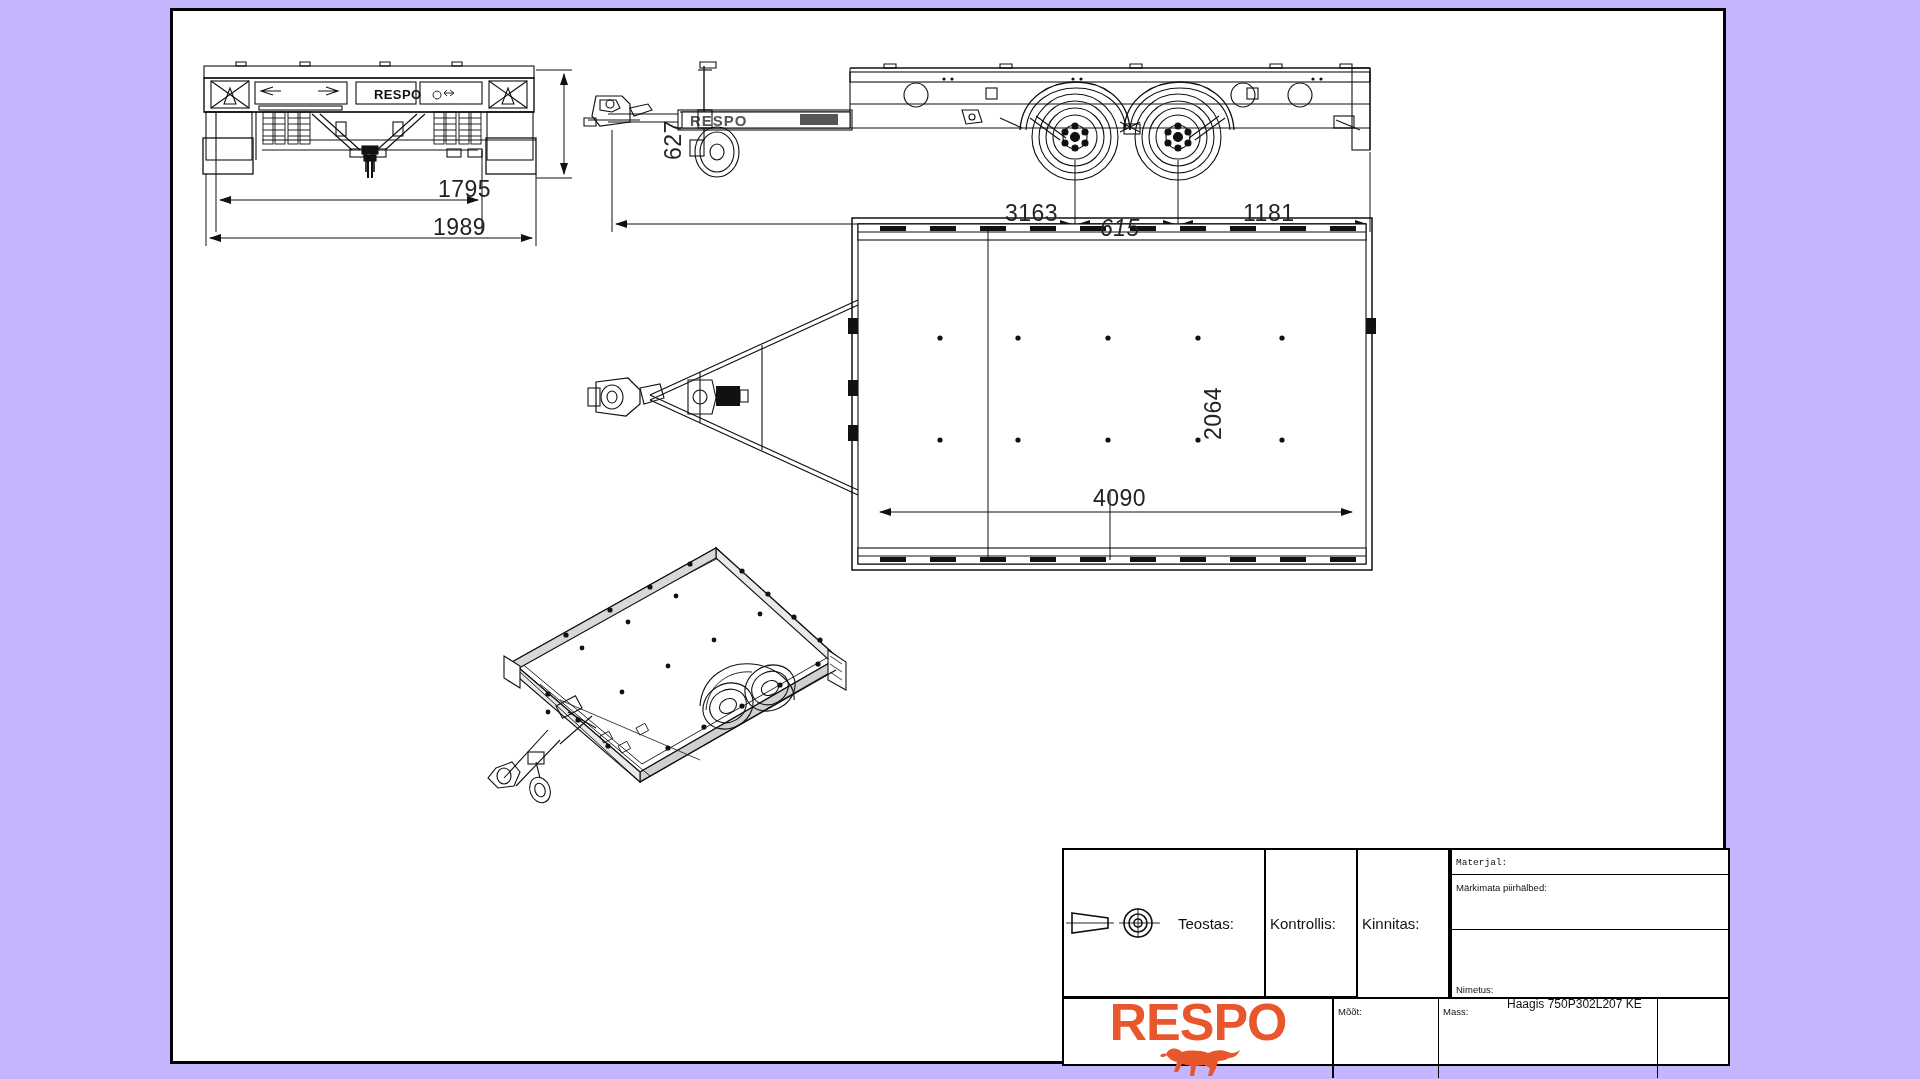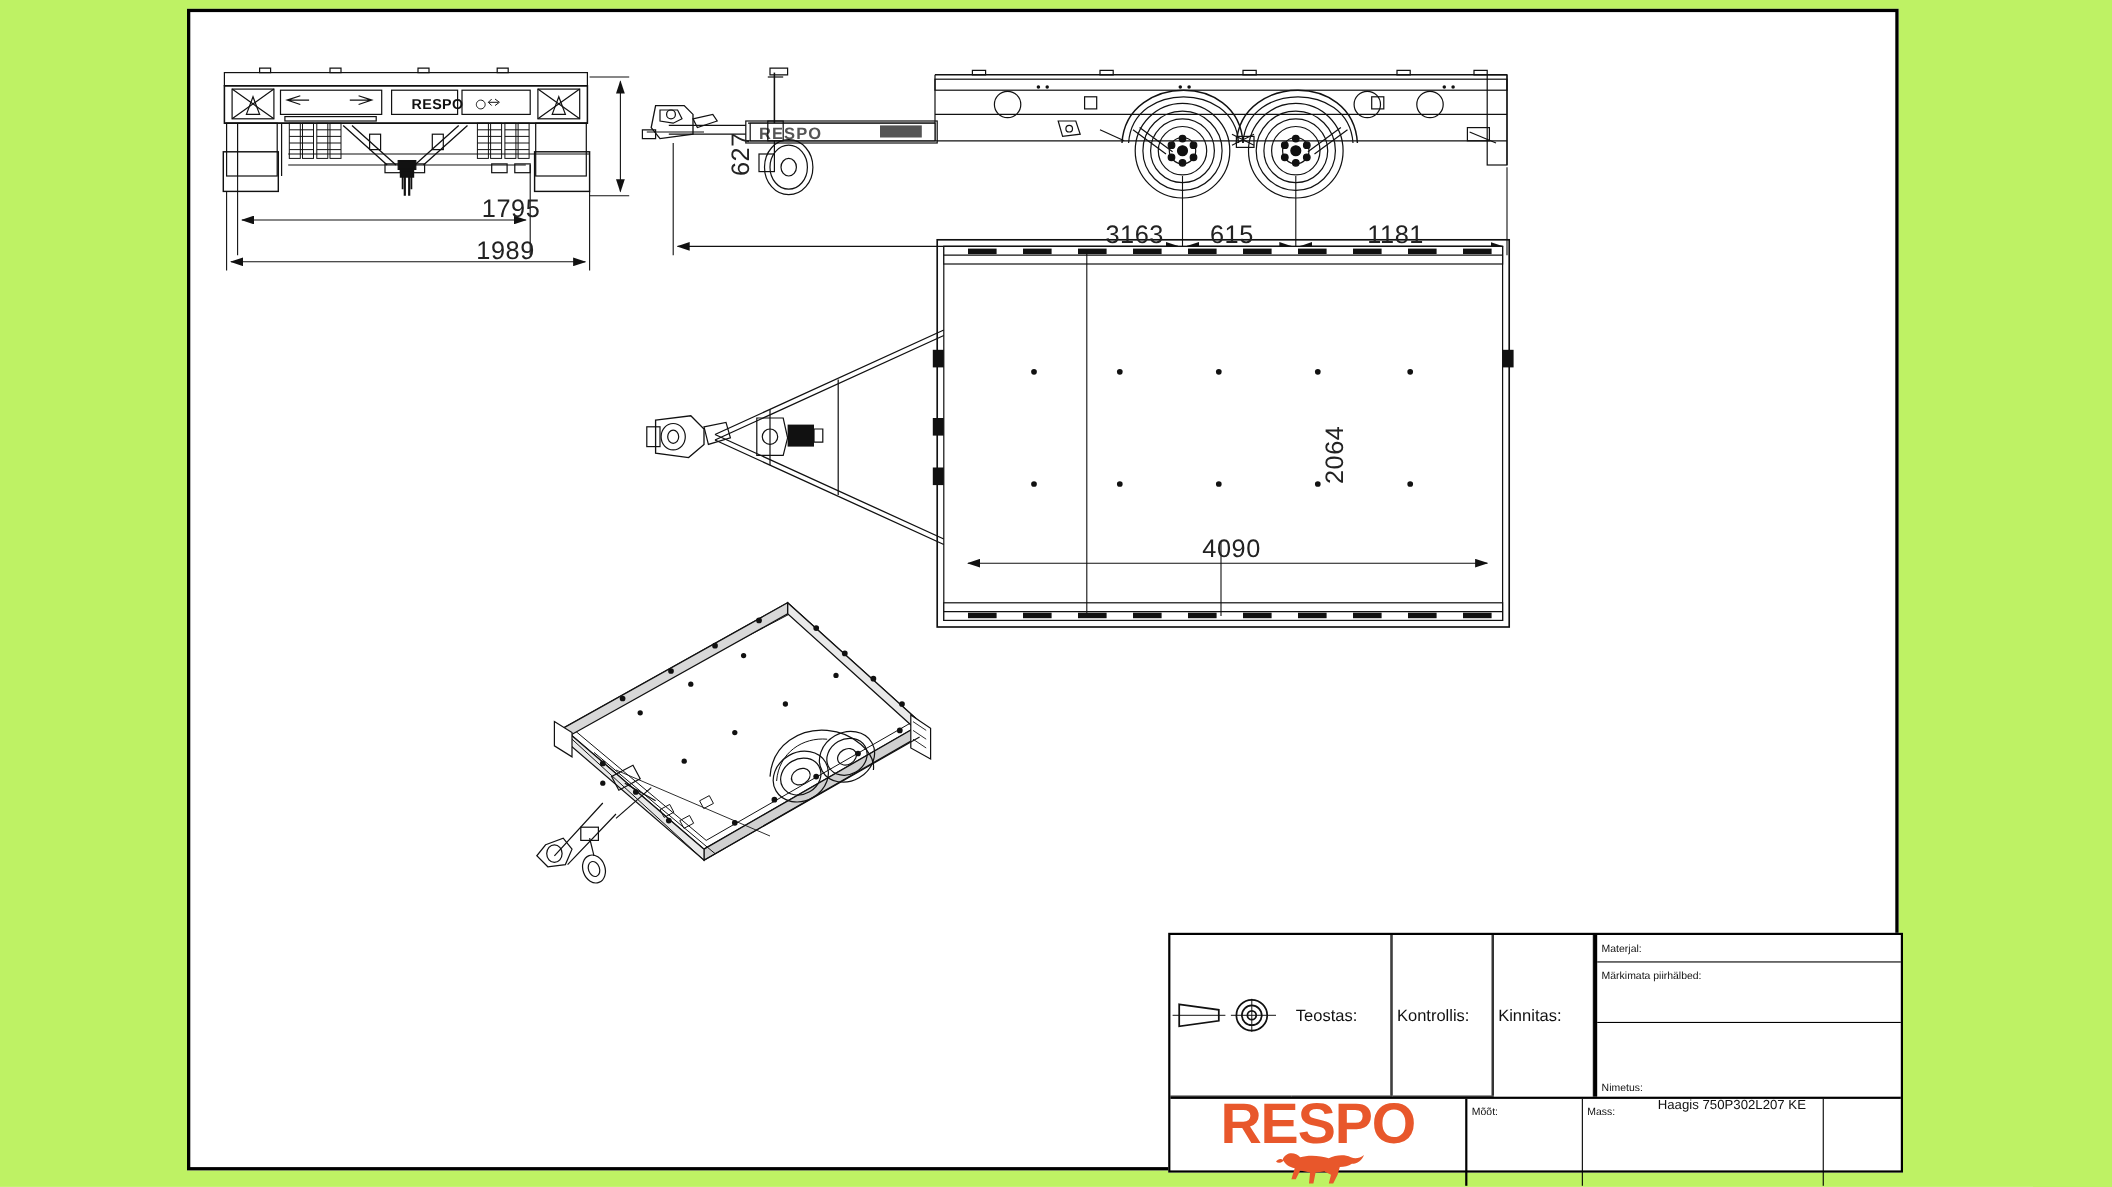--- a/index.html
+++ b/index.html
@@ -3,21 +3,21 @@
 <meta charset="utf-8">
 <style>
   html,body{margin:0;padding:0;background:#ffffff;}
   body{
     width:1920px;height:1079px;overflow:hidden;
     font-family:"Liberation Sans", sans-serif;
     color:#1a1a1a;
     -webkit-font-smoothing:antialiased;
   }
   #sheet{
-    position:absolute;left:0;top:0;width:1920px;height:1079px;background:#bef264;
+    position:absolute;left:0;top:0;width:1920px;height:1079px;background:#c4b5fd;
   }
   .frame{
     position:absolute;left:170px;top:8px;width:1556px;height:1056px;
     border:3px solid #000;box-sizing:border-box;background:#fff;
   }
   .svgwrap{position:absolute;left:0;top:0;width:1920px;height:1079px;}
   svg{display:block;}
   .dimtext{
     position:absolute;font-family:"Liberation Sans", sans-serif;
     font-size:23px;color:#222;letter-spacing:0.5px;white-space:nowrap;
@@ -35,21 +35,21 @@
   .tb-right{flex:1 1 auto;display:flex;flex-direction:column;}
   .proj-row{flex:0 0 37px;display:flex;align-items:center;justify-content:center;border-bottom:1.5px solid #000;}
   .lrow{flex:1 1 0;display:flex;border-bottom:1.5px solid #000;}
   .lrow:last-child{border-bottom:none;}
   .lcell-label{flex:0 0 86px;border-right:1.5px solid #000;display:flex;align-items:center;padding-left:4px;}
   .lcell-a{flex:1 1 0;border-right:1.5px solid #000;}
   .lcell-b{flex:1 1 0;}
   .lbl{font-size:15px;line-height:1;color:#111;}
   .tiny{font-size:9.5px;line-height:1;color:#111;}
   .rrow{display:flex;flex-direction:column;justify-content:flex-start;}
-  .r-mat{flex:0 0 22px;border-bottom:1.5px solid #000;padding:2px 0 0 4px;}
+  .r-mat{flex:0 0 22px;border-bottom:1.5px solid #000;padding:2px 0 0 4px;font-family:Liberation Mono, monospace;}
   .r-mark{flex:0 0 52px;border-bottom:1.5px solid #000;padding:2px 0 0 4px;}
   .r-nime{flex:1 1 auto;padding:2px 0 0 4px;position:relative;margin-top:47px;}
   .nime-val{font-size:12px;position:absolute;left:55px;top:20px;white-space:nowrap;color:#111;}
 
   .tb-bot{display:flex;flex:1 1 auto;}
   .tb-logo{flex:0 0 268px;border-right:2px solid #000;position:relative;display:flex;align-items:center;justify-content:center;}
   .tb-codes{flex:1 1 auto;display:flex;flex-direction:column;}
   .codes-top{flex:0 0 57px;display:flex;border-bottom:1.5px solid #000;}
   .c-format{flex:0 0 42px;border-right:1.5px solid #000;padding:2px 0 0 3px;}
   .c-kood{flex:1 1 auto;border-right:1.5px solid #000;padding:2px 0 0 4px;position:relative;}
@@ -432,21 +432,21 @@
 
     </g>
   </svg>
   </div>
 
   <div class="dimtext" style="left:438px;top:176px;">1795</div>
   <div class="dimtext" style="left:433px;top:214px;">1989</div>
   <div class="dimtext vert" style="left:660px;top:160px;">627</div>
 
   <div class="dimtext" style="left:1005px;top:200px;">3163</div>
-  <div class="dimtext" style="left:1100px;top:200px;">615</div>
+  <div class="dimtext" style="left:1100px;top:215px;font-style:italic;">615</div>
   <div class="dimtext" style="left:1243px;top:200px;">1181</div>
 
   <div class="dimtext vert" style="left:1200px;top:440px;">2064</div>
   <div class="dimtext" style="left:1093px;top:485px;">4090</div>
 
   <div id="titleblock">
 
     <div class="tb-top">
       <div class="tb-left">
 

